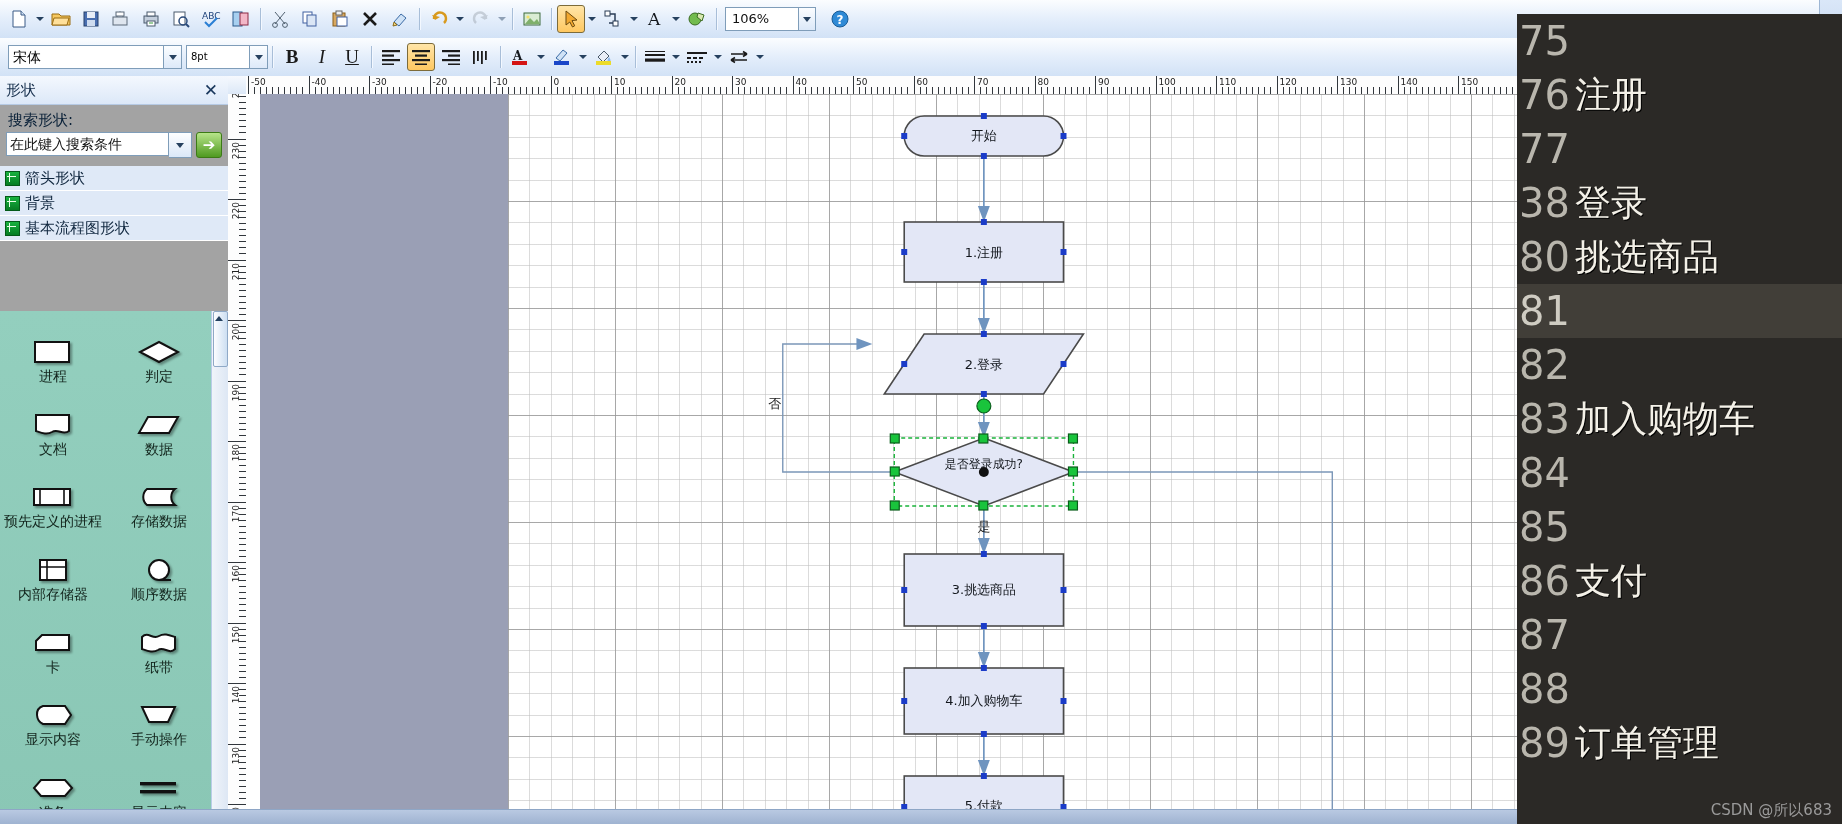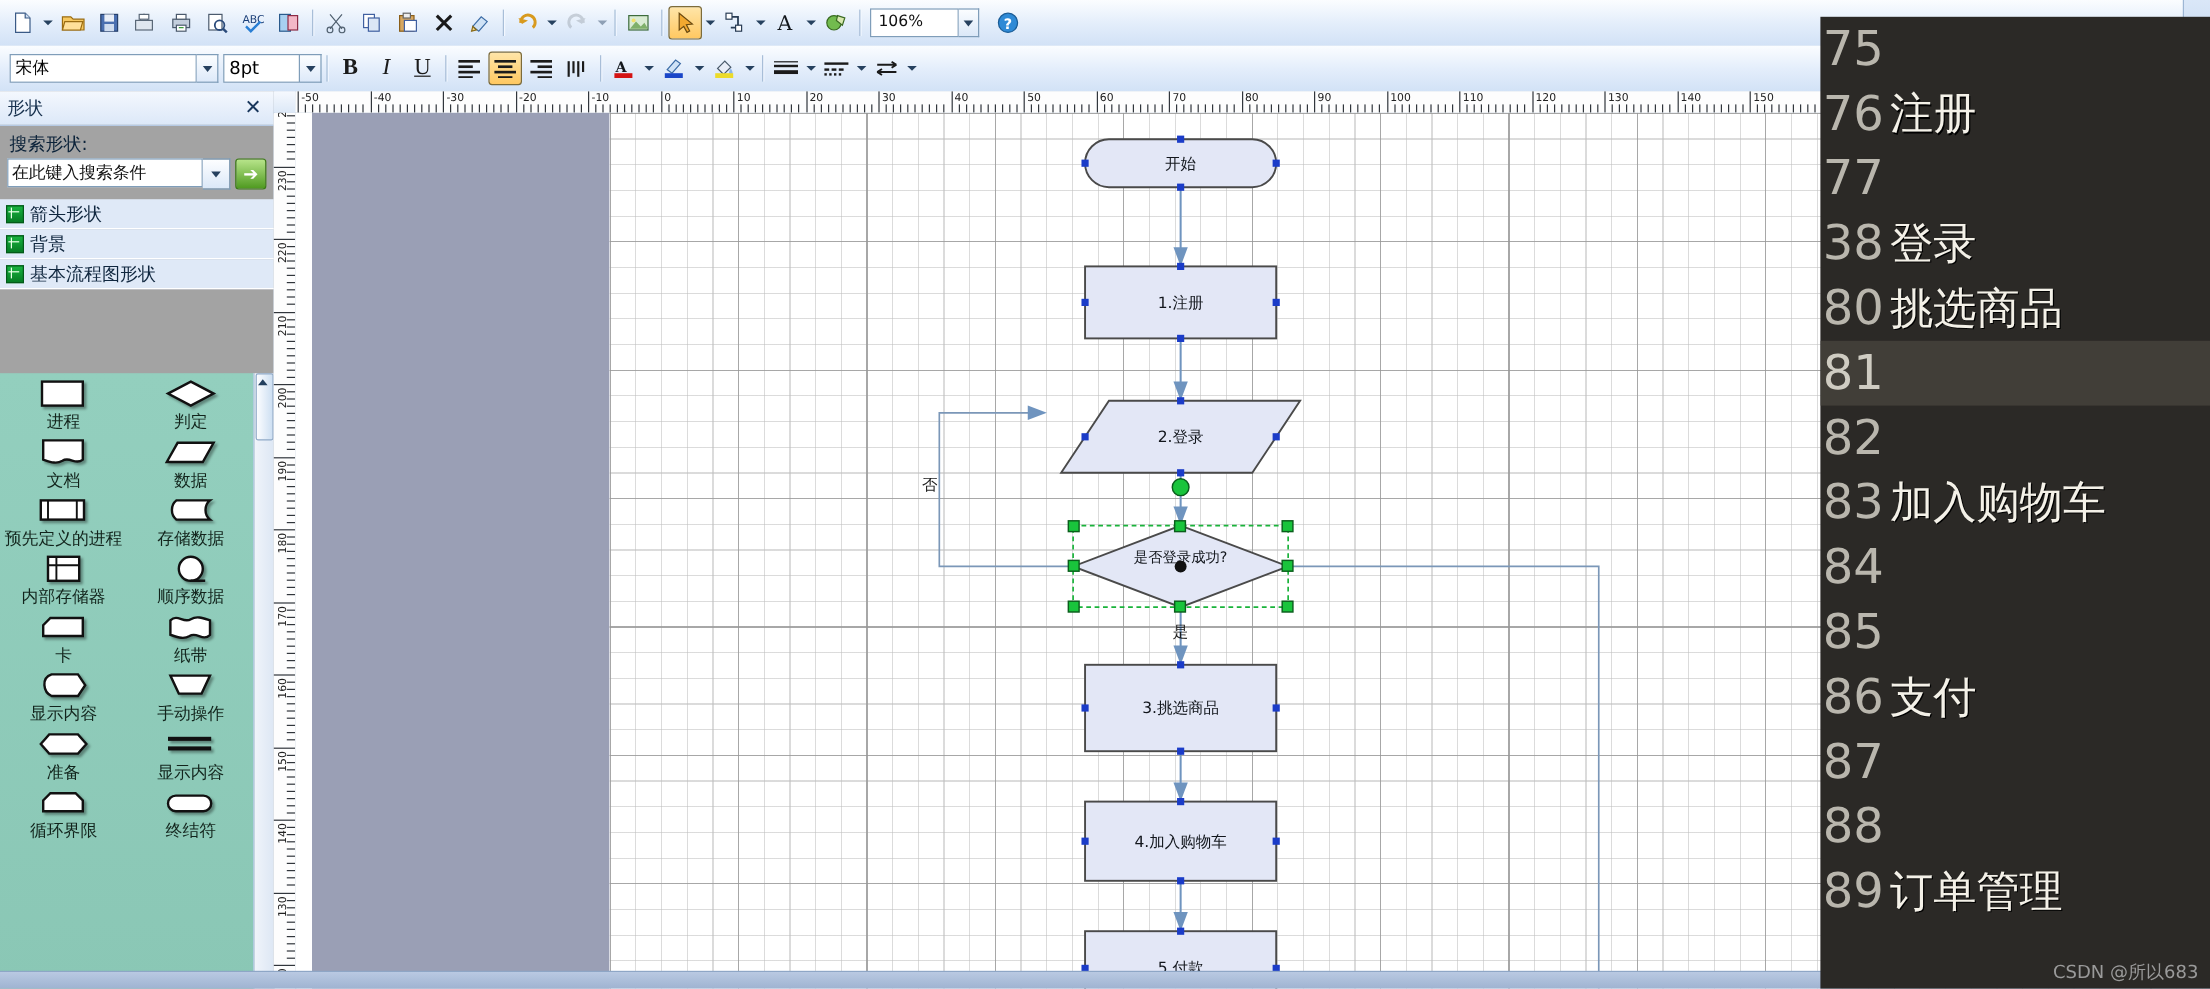--- a/index.html
+++ b/index.html
@@ -38,21 +38,21 @@
            font-size:13px;line-height:22px;padding-left:6px;color:#111;margin-left:4px;}
   .zoomarrow{width:16px;height:22px;border:1px solid #7f9db9;border-left:none;background:linear-gradient(#fbfdff,#dbe8f8);
              display:flex;align-items:center;justify-content:center;}
   .zoomarrow:after{content:"";border-left:4px solid transparent;border-right:4px solid transparent;
               border-top:5px solid #26415f;}
 
   .fontbox{width:150px;height:22px;background:#fff;border:1px solid #7f9db9;
            font-size:14px;line-height:22px;padding-left:4px;color:#000;margin-left:6px;
            font-family:"DejaVu Sans",sans-serif;}
   .sizebox{width:58px;height:22px;background:#fff;border:1px solid #7f9db9;
-           font-size:15px;line-height:22px;padding-left:4px;color:#000;margin-left:4px;}
+           font-size:10px;line-height:22px;padding-left:4px;color:#000;margin-left:4px;}
   .cbarrow{width:17px;height:22px;border:1px solid #7f9db9;border-left:none;
            background:linear-gradient(#fcfeff,#dde9f9);display:flex;align-items:center;justify-content:center;}
   .cbarrow:after{content:"";border-left:4px solid transparent;border-right:4px solid transparent;
               border-top:5px solid #26415f;}
 
   .bi{width:28px;height:28px;display:flex;align-items:center;justify-content:center;
       font-size:19px;color:#1b1b1b;border:1px solid transparent;border-radius:2px;}
   .bi.bold{font-weight:bold;font-family:"Liberation Serif",serif;}
   .bi.ital{font-style:italic;font-family:"Liberation Serif",serif;}
   .bi.unde{text-decoration:underline;font-family:"Liberation Serif",serif;}
@@ -86,21 +86,21 @@
     background:#dfe9f7;border-bottom:1px solid #fff;font-size:15px;color:#10273f;}
   .st-ico{width:13px;height:13px;background:#0a8f2e;
      background-image:linear-gradient(#18b23f,#067d24);
      border:1px solid #045a19;position:relative;flex:none;}
   .st-ico:before{content:"";position:absolute;left:3px;top:1px;width:1px;height:9px;background:#e8ffe8;}
   .st-ico:after{content:"";position:absolute;left:1px;top:4px;width:9px;height:1px;background:#e8ffe8;}
 
   .gallery{position:absolute;left:0;top:235px;right:16px;bottom:0;background:#8fccbb;
      background:linear-gradient(#93cfbe,#8ac7b5);overflow:hidden;}
   .grow{display:flex;}
-  .gcell{width:50%;display:flex;flex-direction:column;align-items:center;padding-top:0;}
+  .gcell{width:50%;display:flex;flex-direction:column;align-items:center;padding-top:24px;}
   .gshape{height:30px;display:flex;align-items:flex-end;justify-content:center;}
   .glabel{font-size:14px;color:#12241c;margin-top:4px;text-align:center;line-height:1.05;
           font-family:"DejaVu Sans",sans-serif;}
   .sh{filter:drop-shadow(2px 2px 1px rgba(0,0,0,.35));}
   .gal-scroll{position:absolute;right:0;top:235px;width:16px;bottom:0;
      background:linear-gradient(90deg,#f0f4fa,#dde7f4);border-left:1px solid #b9cde8;}
   .gal-scroll .thumb{position:absolute;top:0;left:1px;width:13px;height:54px;
      background:linear-gradient(90deg,#fcfdff,#cddff2);border:1px solid #8fa9c7;border-radius:2px;}
   .gal-scroll .upbtn{position:absolute;top:0;left:1px;width:13px;height:14px;}
   .gal-scroll .upbtn:after{content:"";position:absolute;left:2px;top:5px;

